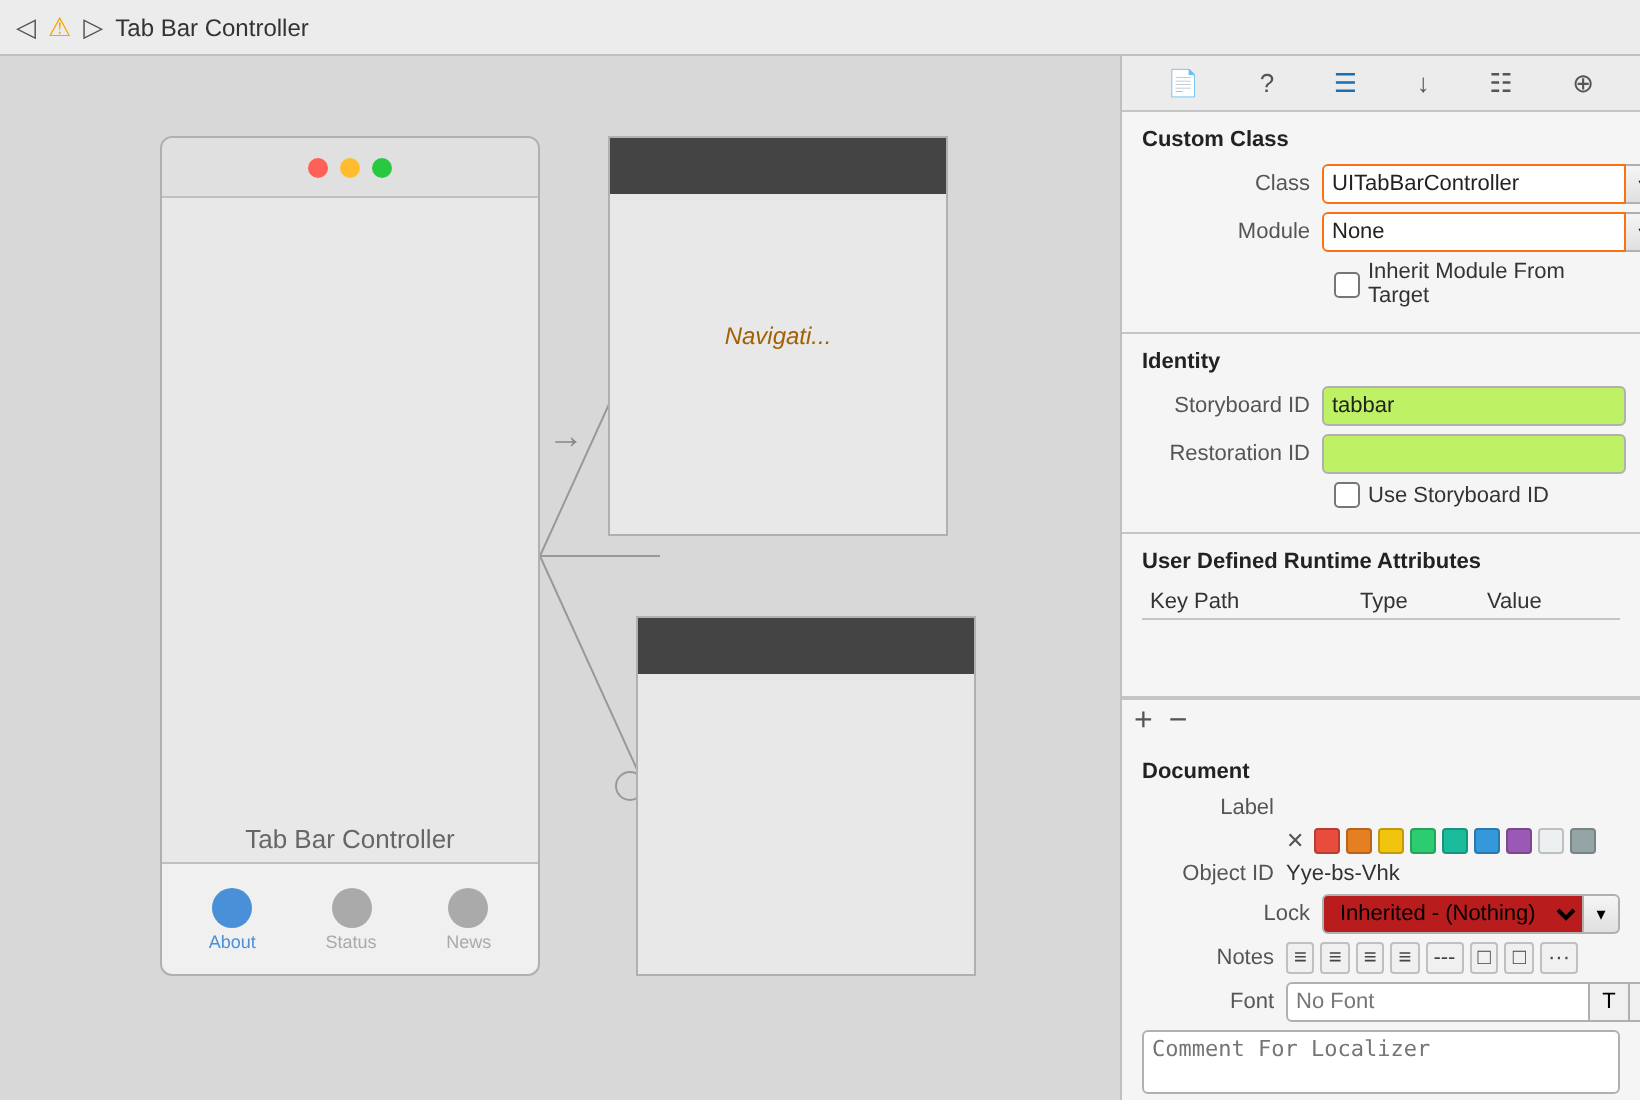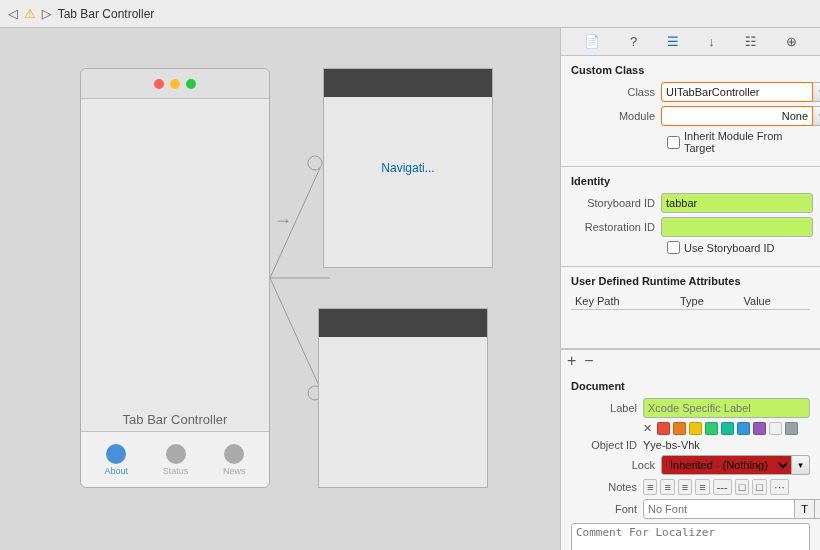--- a/index.html
+++ b/index.html
@@ -122,24 +122,24 @@
     }
     .tab-item { display: flex; flex-direction: column; align-items: center; gap: 2px; }
     .tab-icon-circle { width: 20px; height: 20px; border-radius: 50%; background: #4a90d9; }
     .tab-icon-circle.inactive { background: #aaa; }
     .tab-text { font-size: 9px; color: #4a90d9; }
     .tab-text.inactive { color: #aaa; }
 
     .arrow-right { position: absolute; left: 274px; top: 180px; font-size: 18px; color: #888; }
 
     .nav-block {
-      position: absolute; left: 323px; top: 40px;
+      position: absolute; left: 304px; top: 40px;
       width: 170px; height: 200px;
       background: #e8e8e8; border: 1px solid #b0b0b0;
-      display: flex; align-items: center; justify-content: center; color: #0369a1; font-size: 12px;
+      display: flex; align-items: center; justify-content: center; color: #a16207; font-size: 12px; font-style: italic;
     }
     .nav-dark-bar { position: absolute; top: 0; left: 0; right: 0; height: 28px; background: #444; }
 
     .connector-lines { position: absolute; top: 0; left: 0; width: 100%; height: 100%; pointer-events: none; }
 
     
     .right-panel::-webkit-scrollbar { width: 6px; }
     .right-panel::-webkit-scrollbar-thumb { background: #bbb; border-radius: 3px; }
   </style>
 </head>
@@ -222,21 +222,21 @@
         <span class="form-label">Class</span>
         <div class="form-input-with-btn">
           <input class="form-input" style="border-radius: 3px 0px 0px 3px;" value="UITabBarController">
           <button class="form-select-btn">▾</button>
         </div>
       </div>
 
       <div class="form-row">
         <span class="form-label">Module</span>
         <div class="form-input-with-btn">
-          <input class="form-input" style="border-radius: 3px 0px 0px 3px; text-align: right;" value="None">
+          <input class="form-input" style="border-radius: 3px 0px 0px 3px;" value="None">
           <button class="form-select-btn">▾</button>
         </div>
       </div>
 
       <div class="checkbox-row">
         <input type="checkbox" style="">
         <span class="checkbox-label">Inherit Module From Target</span>
       </div>
     </div>
 
@@ -279,21 +279,20 @@
     <div class="table-footer">
       <span class="table-btn">+</span>
       <span class="table-btn">−</span>
     </div>
 
     <div class="section">
       <div class="section-title">Document</div>
 
       <div class="doc-label-row">
         <span class="doc-label">Label</span>
-        <input class="form-input" style="flex: 1 1 0%;" placeholder="Xcode Specific Label">
       </div>
 
       <div class="doc-label-row">
         <span class="doc-label"></span>
         <div class="color-swatches">
           <span class="swatch-x">✕</span>
           <div class="color-swatch" style="background:#e74c3c;"></div>
           <div class="color-swatch" style="background:#e67e22;"></div>
           <div class="color-swatch" style="background:#f1c40f;"></div>
           <div class="color-swatch" style="background:#2ecc71;"></div>

